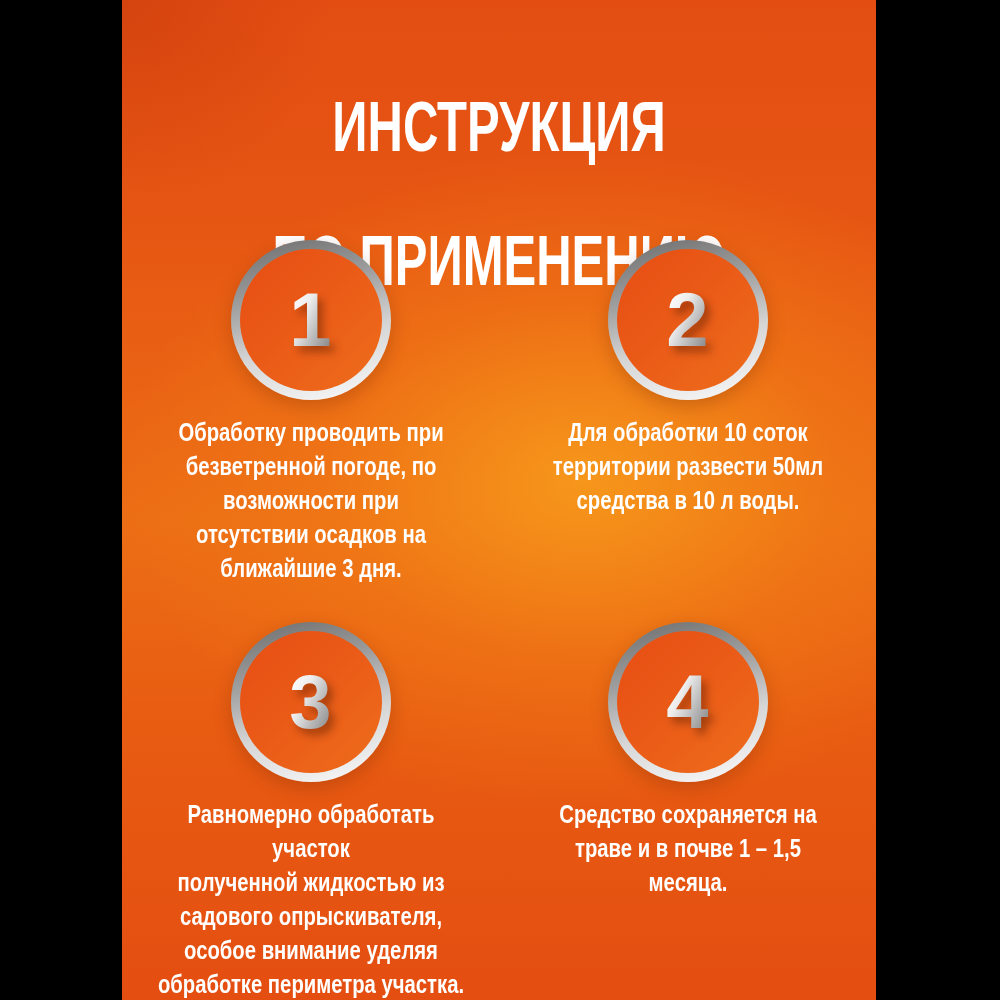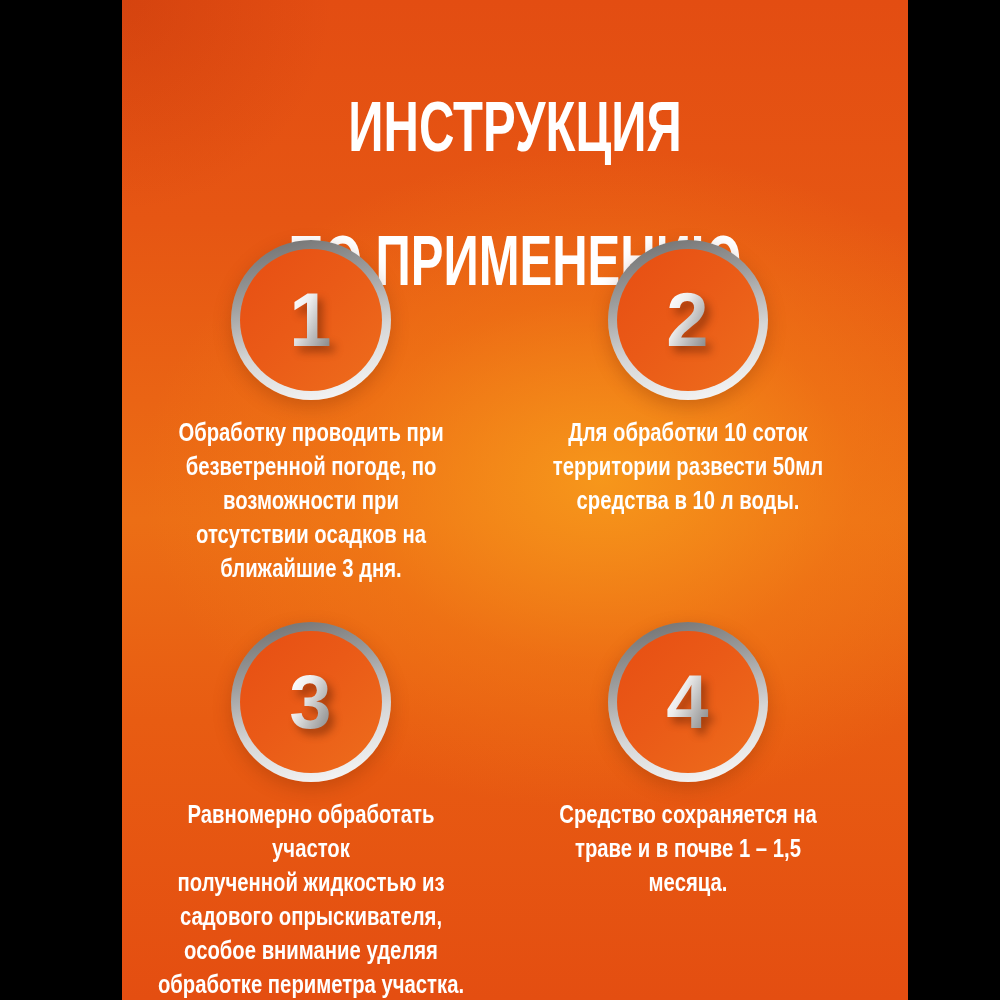--- a/index.html
+++ b/index.html
@@ -21,21 +21,20 @@
     position: absolute;
     left: 122px;
     top: 0;
     width: 754px;
     height: 1000px;
     overflow: hidden;
     background:
       radial-gradient(circle 300px at 0% 0%, rgba(180,45,8,0.30), rgba(180,45,8,0) 70%),
       radial-gradient(ellipse 460px 330px at 61% 48%, rgba(247,153,27,0.95) 0%, rgba(243,128,22,0.45) 55%, rgba(243,128,22,0) 100%),
       linear-gradient(180deg, #e34d12 0%, #e65613 22%, #ea6414 40%, #ec6e15 52%, #e85c12 72%, #e44e11 100%);
-    padding-left: 32px;
   }
   .title {
     position: absolute;
     top: 27px;
     left: 0;
     width: 100%;
     text-align: center;
     color: #ffffff;
     font-weight: bold;
     font-size: 70px;

